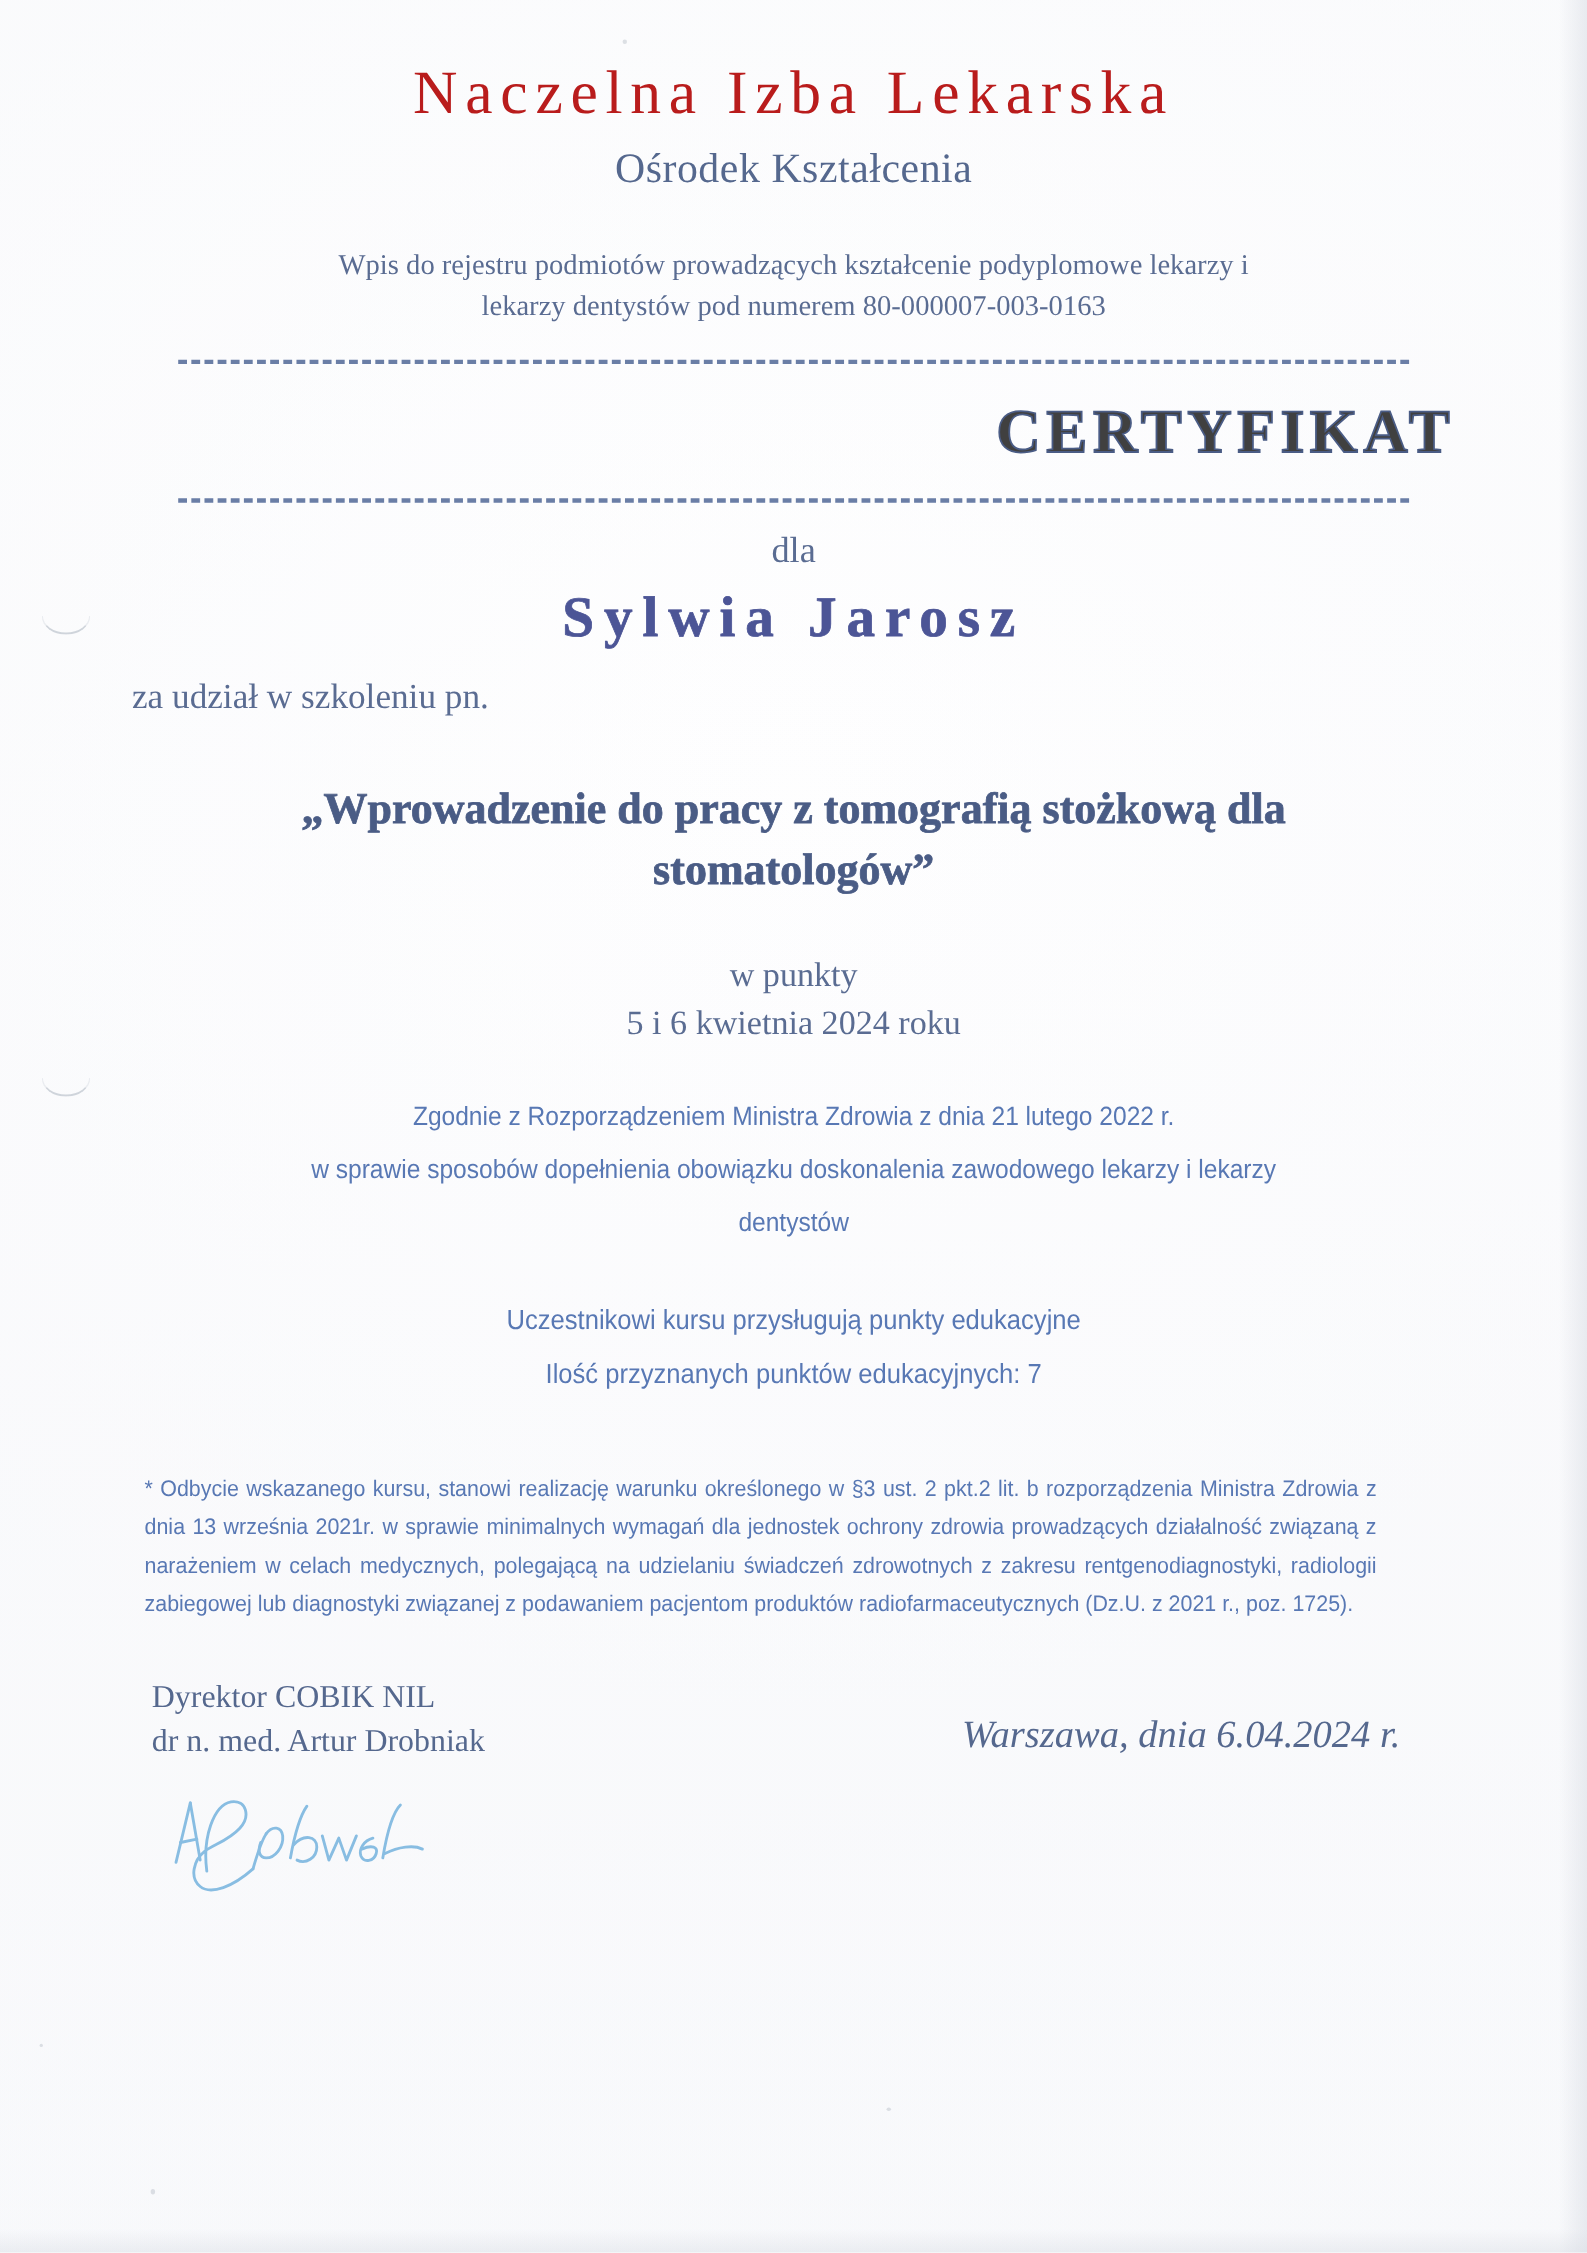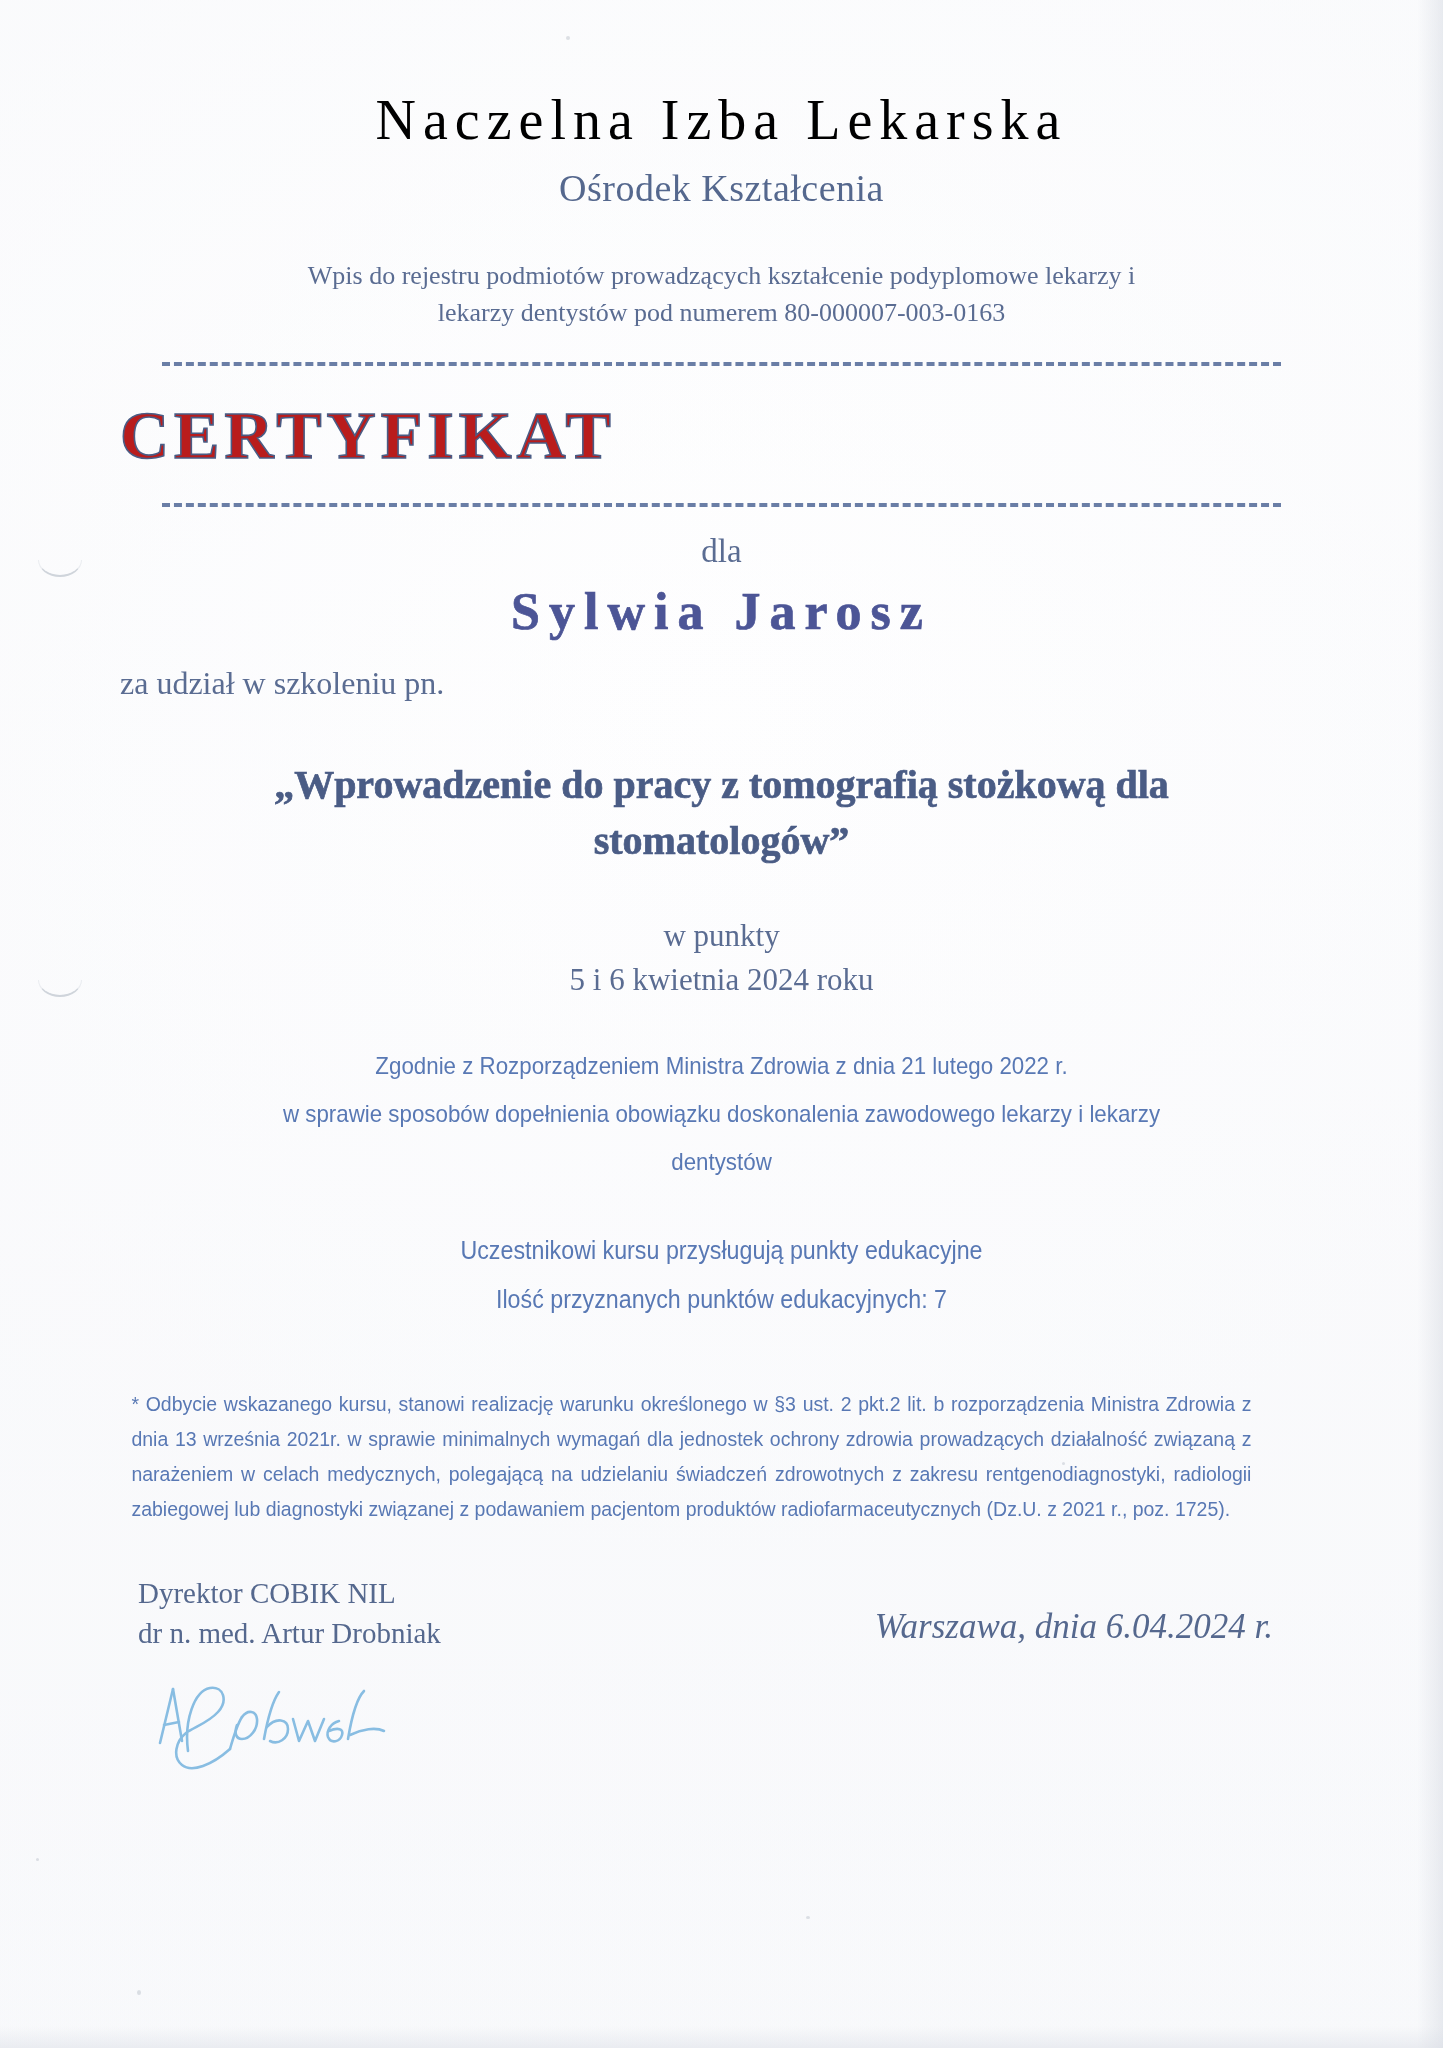--- a/index.html
+++ b/index.html
@@ -71,24 +71,24 @@
     position: relative;
     z-index: 3;
     padding: 0 120px;
   }
 
   
   .org-title {
     text-align: center;
     font-size: 56px;
     letter-spacing: 7px;
-    margin-top: 91px;
+    margin-top: 56px;
     line-height: 1.05;
     white-space: nowrap;
-    color: #000000;
+    color: #b91c1c;
   }
   .org-sub {
     text-align: center;
     font-size: 38px;
     letter-spacing: 0.5px;
     margin-top: 16px;
     color: #55688e;
   }
 
   .registry {
@@ -102,26 +102,26 @@
   
   .rule {
     height: 0;
     border-top: 4px dashed #6a7ea6;
     margin: 26px 42px 0 42px;
   }
   .rule-top { margin-top: 30px; }
   .rule-bottom { margin-top: 28px; }
 
   .cert-word {
-    text-align: left;
-    font-size: 68px;
+    text-align: right;
+    font-size: 56px;
     font-weight: bold;
     letter-spacing: 5px;
     margin-top: 30px;
-    color: #b91c1c;
+    color: #404040;
     font-family: "Liberation Serif", "DejaVu Serif", serif;
     -webkit-text-stroke: 1.6px #4a5c85;
   }
 
   
   .dla {
     text-align: center;
     font-size: 33px;
     margin-top: 26px;
     color: #5a6c92;

